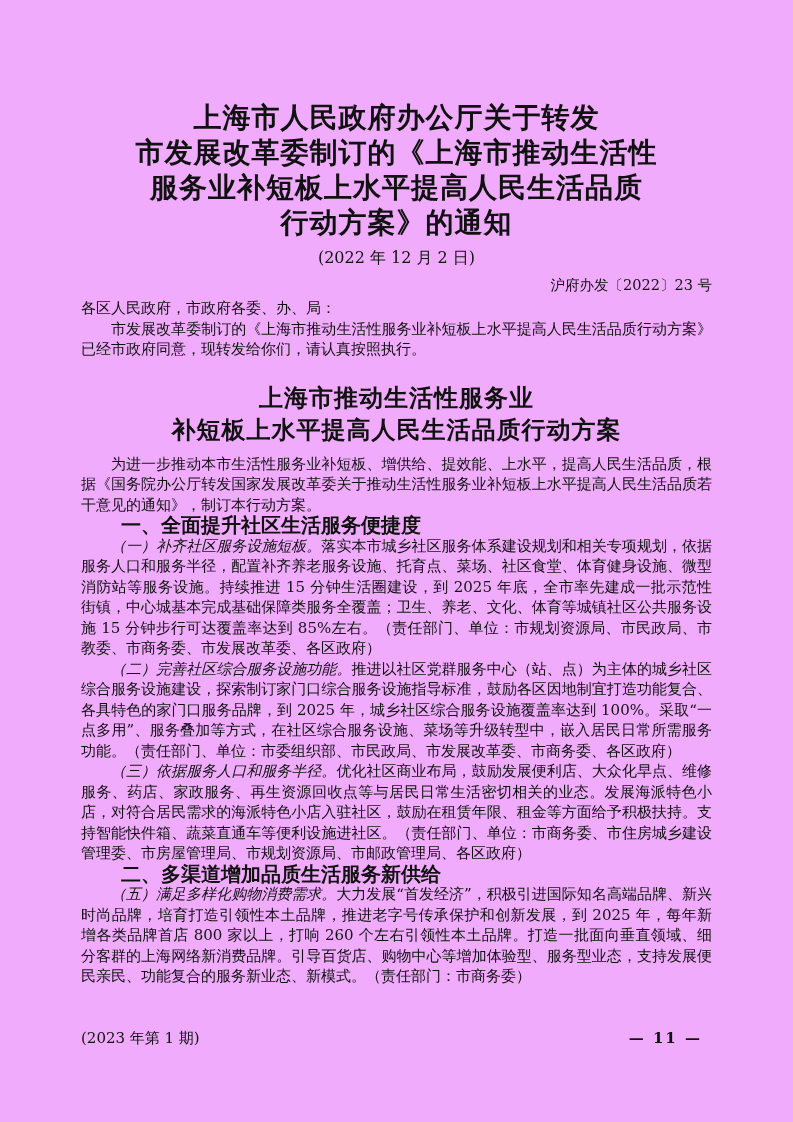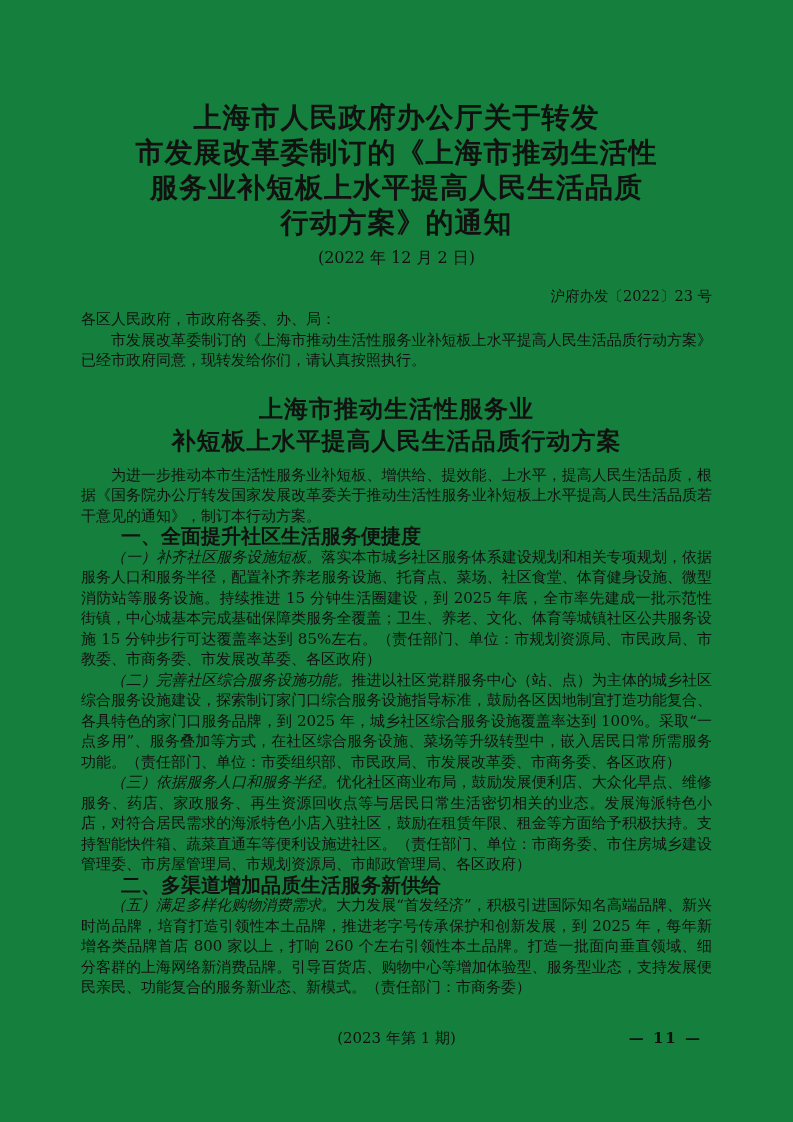--- a/index.html
+++ b/index.html
@@ -2,21 +2,21 @@
 <html><head>
 <meta charset="utf-8">
 <style>
   * { margin: 0; padding: 0; box-sizing: border-box; }
   html, body { background: #e8e8e8; }
   .page {
     position: relative;
     width: 793px;
     height: 1122px;
     margin: 0 auto;
-    background: #15803d;
+    background: #f0abfc;
     color: #111111;
     font-family: "DejaVu Serif", "Liberation Serif", serif;
     overflow: hidden;
   }
   .content {
     padding: 100px 81px 0 81px;
   }
   .notice-title {
     text-align: center;
     font-size: 28px;
@@ -27,21 +27,21 @@
   .date-line {
     text-align: center;
     font-size: 16px;
     line-height: 22px;
     margin-top: 7px;
   }
   .doc-number {
     text-align: right;
     font-size: 14.5px;
     line-height: 20px;
-    margin-top: 17px;
+    margin-top: 6px;
   }
   .bodytext {
     font-size: 15px;
     line-height: 20.5px;
     text-align: justify;
   }
   .salutation { margin-top: 3px; }
   .indent { text-indent: 2em; }
   .plan-title {
     text-align: center;
@@ -61,21 +61,20 @@
   .kai { font-style: italic; }
   .footer {
     position: absolute;
     left: 81px;
     right: 81px;
     top: 1028px;
     font-size: 15px;
     line-height: 20px;
   }
   .footer-issue {
-    text-align: center;
   }
   .footer-page {
     position: absolute;
     right: 10px;
     top: 0;
     font-weight: bold;
     letter-spacing: 2px;
   }
 </style>
 </head>

